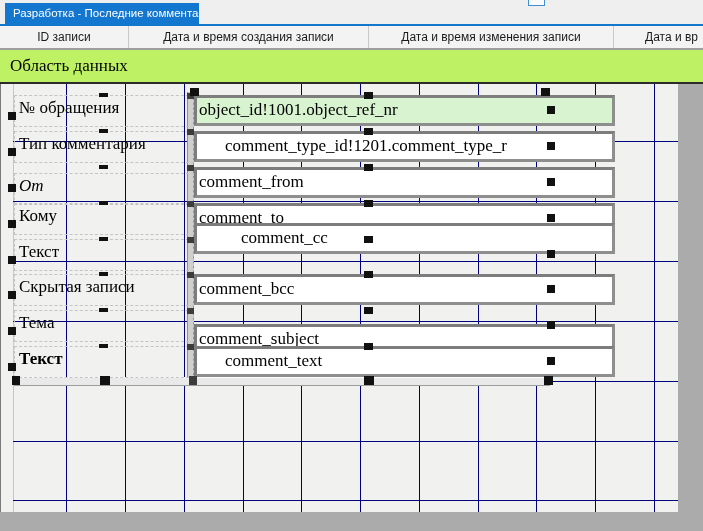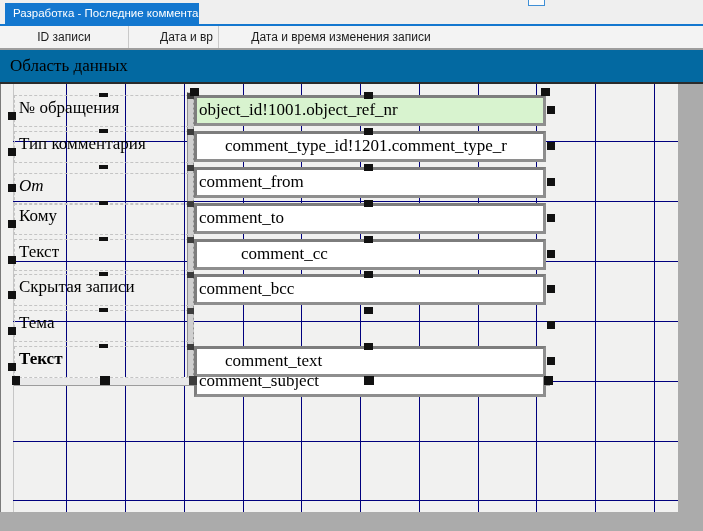--- a/index.html
+++ b/index.html
@@ -19,63 +19,64 @@
   #tab-fragment{position:absolute;left:528px;top:0;width:17px;height:6px;background:#fbfbfb;
     border:1px solid #3f8fd6;border-top:none;box-sizing:border-box;}
   
   #colheader{position:absolute;left:0;top:26px;width:703px;height:22px;background:#f3f3f3;
     border-bottom:2px solid #9d9d9d;box-sizing:content-box;display:flex;}
   .colcell{height:22px;font-size:12px;color:#1b1b1b;line-height:22px;text-align:center;
     overflow:hidden;white-space:nowrap;position:relative;box-sizing:border-box;}
   .colcell + .colcell{border-left:1px solid #c9c9c9;}
   .colcell.clip{text-align:left;padding-left:31px;}
   
-  #band{position:absolute;left:0;top:50px;width:703px;height:34px;background:#0369a1;
+  #band{position:absolute;left:0;top:50px;width:703px;height:34px;background:#bef264;
     border-bottom:2px solid #2b2b2b;box-sizing:border-box;}
   #band-title{font-family:"Liberation Serif",serif;font-size:17px;color:#000;
     line-height:31px;padding-left:10px;}
   
   #canvas{position:absolute;left:0;top:84px;width:678px;height:428px;background:#f1f1f0;
     overflow:hidden;border-left:1px solid #7a7a7a;box-sizing:border-box;}
   #right-gutter{position:absolute;left:678px;top:84px;width:25px;height:428px;background:#ababab;}
   #bottom-gutter{position:absolute;left:0;top:512px;width:703px;height:19px;background:#ababab;}
   .vline{position:absolute;top:0;width:1px;height:428px;background:#00007d;}
   .hline{position:absolute;left:12px;width:666px;height:1px;background:#00007d;}
   #margin-line{position:absolute;left:12px;top:0;width:1px;height:428px;background:#c6c6c6;}
   
   #grabber{position:absolute;left:186px;top:8px;width:7px;height:294px;background:#cfcfcf;
     border-left:1px solid #8e8e8e;border-right:1px solid #8e8e8e;box-sizing:border-box;z-index:1;}
   #bottombar{position:absolute;left:13px;top:293px;width:536px;height:9px;background:#e9e9e9;
     border-top:1px solid #fbfbfb;border-bottom:1px solid #9c9c9c;box-sizing:border-box;z-index:1;}
   .row-label{position:absolute;left:13px;width:180px;height:32px;z-index:1;
     border:1px dashed #c4c4c4;box-sizing:border-box;
     font-family:"Liberation Serif",serif;font-size:17px;color:#000;
     padding:2px 0 0 4px;overflow:hidden;white-space:nowrap;}
-  .field-box{position:absolute;left:193px;width:352px;height:31px;z-index:2;background:#fff;
+  .field-box{position:absolute;left:193px;width:421px;height:31px;z-index:2;background:#fff;
     border:3px solid;border-color:#7d7d7d #8e8e8e #8e8e8e #7d7d7d;box-sizing:border-box;
     font-family:"Liberation Serif",serif;font-size:17px;color:#000;
     padding:0 2px;overflow:hidden;white-space:nowrap;line-height:24px;}
   .handle{position:absolute;background:#111;z-index:3;}
   .handle.gray{background:#3c3c3c;}
 </style>
 </head>
 <body>
 
 <div id="stage">
 
   <div id="tabbar">
     <div id="active-tab" style="background: rgb(19, 119, 207);">Разработка - Последние комментар...</div>
     <div id="tab-fragment"></div>
   </div>
   <div id="tab-underline" style="background: rgb(19, 119, 207);"></div>
 
   <div id="colheader">
       <div class="colcell" style="width: 128px;">ID записи</div>
+      <div class="colcell" style="width: 240px;">Дата и время создания записи</div>
+      <div class="colcell" style="width: 245px;">Дата и время изменения записи</div>
       <div class="colcell clip" style="width: 90px;">Дата и вр</div>
-      <div class="colcell" style="width: 245px;">Дата и время изменения записи</div>
     </div>
 
   <div id="band">
     <div id="band-title">Область данных</div>
   </div>
 
   <div id="canvas">
     <div id="margin-line"></div>
     <div id="grid-layer">
         <div class="vline" style="left: 65px;"></div>
@@ -106,27 +107,27 @@
   <div class="row-label" style="top: 47px;">Тип комментария</div>
   <div class="field-box" style="top: 47px; padding-left: 28px;">comment_type_id!1201.comment_type_r</div>
 
   <div class="row-label" style="top: 89px; font-style: italic;">От</div>
   <div class="field-box" style="top: 83px;">comment_from</div>
 
   <div class="row-label" style="top: 119px;">Кому</div>
   <div class="field-box" style="top: 119px;">comment_to</div>
 
   <div class="row-label" style="top: 155px;">Текст</div>
-  <div class="field-box" style="top: 155px; padding-left: 44px;">comment_cc</div>
+  <div class="field-box" style="top: 139px; padding-left: 44px;">comment_cc</div>
 
   <div class="row-label" style="top: 190px;">Скрытая записи</div>
   <div class="field-box" style="top: 190px;">comment_bcc</div>
 
   <div class="row-label" style="top: 226px;">Тема</div>
-  <div class="field-box" style="top: 240px; margin-top: 42px;">comment_subject</div>
+  <div class="field-box" style="top: 240px;">comment_subject</div>
 
   <div class="row-label" style="top: 262px; font-weight: bold;">Текст</div>
   <div class="field-box" style="top: 262px; padding-left: 28px;">comment_text</div>
 </div>
     <div id="handles-layer">
         <div class="handle" style="left: 7px; top: 28px; width: 8px; height: 8px;"></div>
         <div class="handle" style="left: 98px; top: 9px; width: 9px; height: 4px;"></div>
         <div class="handle gray" style="left: 186px; top: 9px; width: 7px; height: 6px;"></div>
         <div class="handle" style="left: 363px; top: 8px; width: 9px; height: 7px;"></div>
         <div class="handle" style="left: 546px; top: 22px; width: 8px; height: 8px;"></div>

